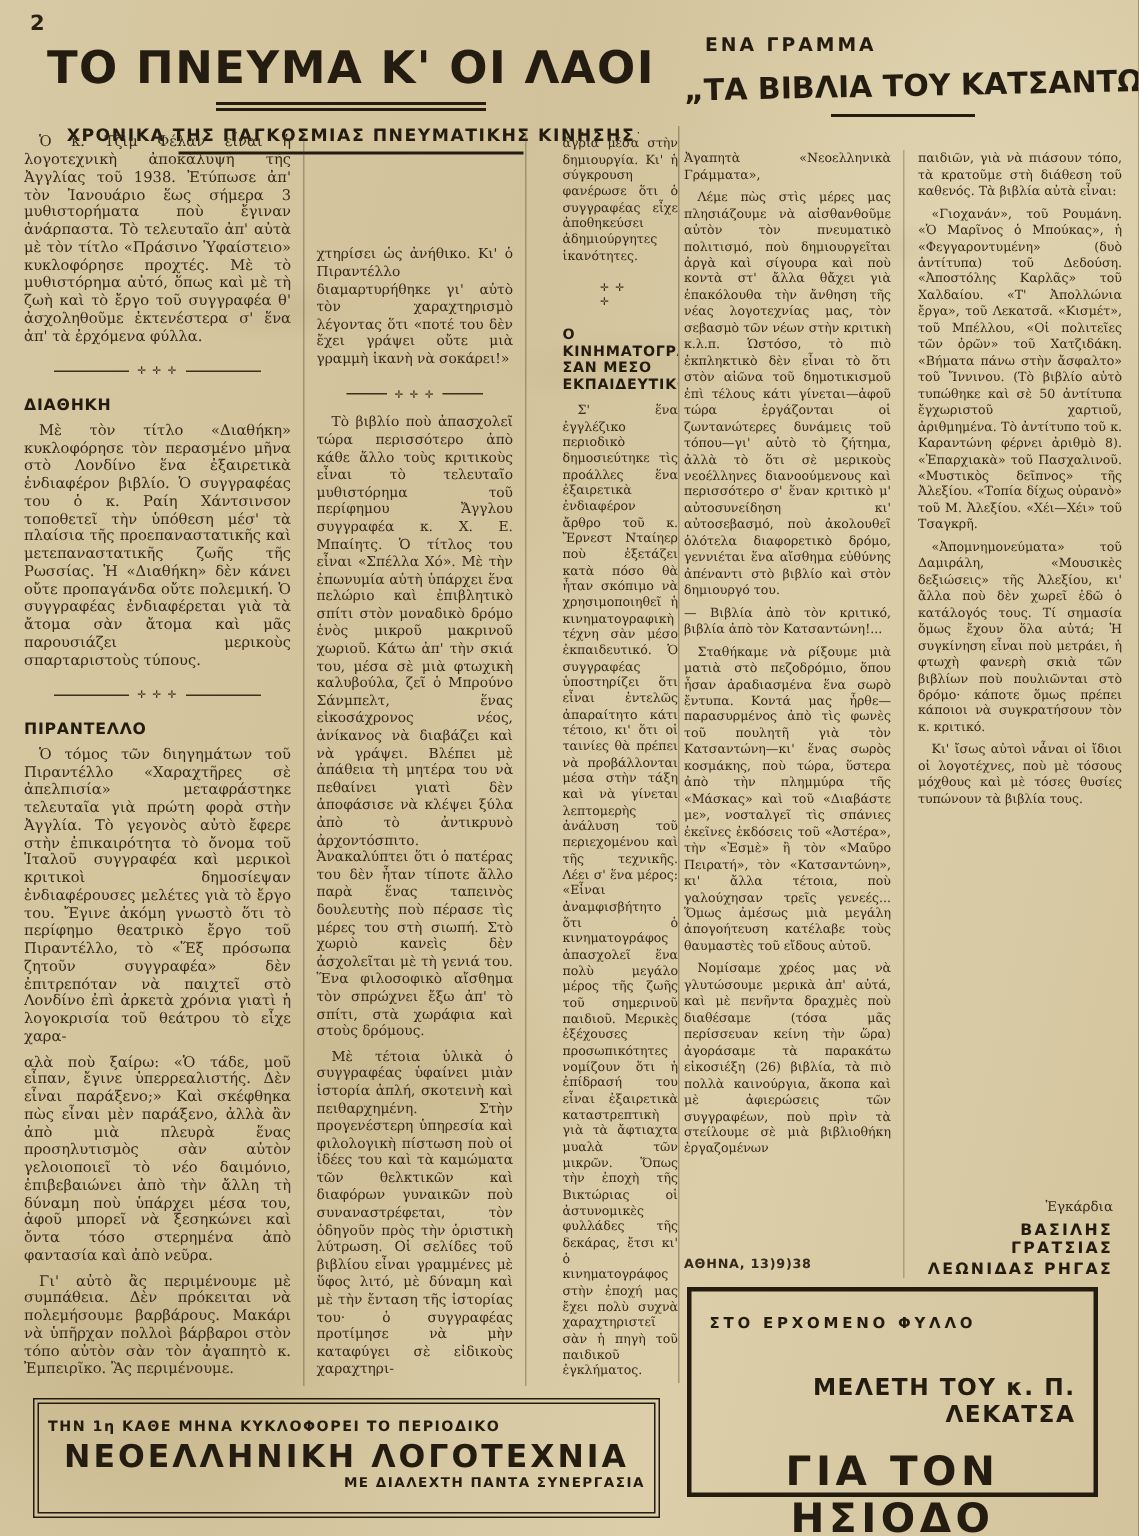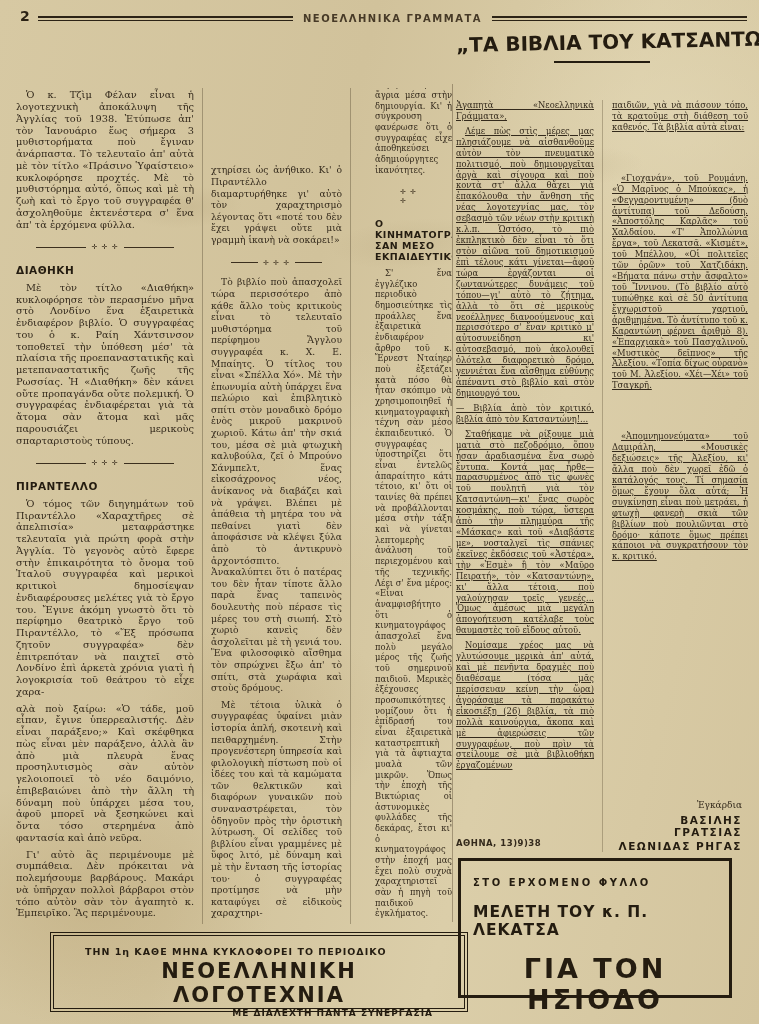--- a/index.html
+++ b/index.html
@@ -48,62 +48,63 @@
   .c3 { width:102px; padding-left:24px; border-left:1px solid rgba(70,56,34,.35); font-size:8.4px; line-height:1.27; }
   .col p { text-align:justify; margin-bottom:5px; text-indent:10px; }
   .col p.noind { text-indent:0; }
   .shead { font:bold 10.5px "DejaVu Sans", sans-serif; letter-spacing:.5px; margin:3px 0 6px; color:#241c10; }
   .c3 .shead { font-size:9.5px; }
   .sep { display:flex; align-items:center; gap:5px; margin:8px 20px 9px; }
   .sep i { flex:1; height:1px; background:#3b2f1e; }
   .sep span { font-size:7px; color:#3b2f1e; letter-spacing:1px; }
 
   
-  .ad-box { position:absolute; left:22px; top:932px; width:418px; height:80px; border:4px double #241c10; padding:10px 31px 8px; color:#241c10;margin-left:28px; }
+  .ad-box { position:absolute; left:22px; top:932px; width:418px; height:80px; border:4px double #241c10; padding:10px 6px 8px; color:#241c10; }
   .ad-line1 { font:bold 9.5px "DejaVu Sans", sans-serif; letter-spacing:1px; }
   .ad-title { font:bold 21px "DejaVu Sans", sans-serif; letter-spacing:2px; text-align:center; margin-top:2px; }
   .ad-line2 { font:bold 9px "DejaVu Sans", sans-serif; letter-spacing:1px; text-align:right; margin-top:1px; }
 
   
   .rhead { position:absolute; left:456px; top:22px; width:292px; color:#241c10; }
   .r-kicker { font:bold 12.5px "DejaVu Sans", sans-serif; letter-spacing:2px; margin-left:14px; }
   .r-title { font:bold 20px "DejaVu Sans", sans-serif; letter-spacing:0px; text-align:center; margin-top:8px; transform:rotate(-1.2deg); white-space:nowrap; }
   .r-rule { width:96px; margin:7px auto 0; border-top:2px solid #241c10; }
 
   .rcols { position:absolute; left:456px; top:100px; width:292px; height:752px; display:flex; }
   .rc { width:146px; font-size:8.4px; line-height:1.3; display:flex; flex-direction:column; overflow:hidden; }
-  .rc2 { border-left:1px solid rgba(70,56,34,.3); padding-left:9px;gap:36px; }
+  .rc2 { border-left:1px solid rgba(70,56,34,.3); padding-left:9px; }
   .rc1 { padding-right:8px; }
-  .rc p { text-align:justify; margin-bottom:4px; text-indent:9px;text-decoration:underline; }
+  .rc p { text-align:justify; margin-bottom:4px; text-indent:9px; }
   .rc p.noind { text-indent:0; }
   .r-date { margin-top:auto; font:bold 8.5px "DejaVu Sans", sans-serif; letter-spacing:.5px; padding-bottom:4px; }
   .r-closing { margin-top:auto; text-align:right; padding-right:6px; }
   .r-closing .word { font-size:9px; }
   .r-sig { font:bold 10.5px "DejaVu Sans", sans-serif; letter-spacing:1.5px; text-align:right; color:#241c10; margin-top:2px; }
 
   
   .next-box { position:absolute; left:458px; top:858px; width:274px; height:140px; border:3px solid #241c10; padding:16px 12px 10px; color:#241c10; }
   .nb-kicker { font:bold 10px "DejaVu Sans", sans-serif; letter-spacing:2.5px; }
-  .nb-line1 { font:bold 15.5px "DejaVu Sans", sans-serif; letter-spacing:1px; text-align:left; margin-top:15px; }
+  .nb-line1 { font:bold 15.5px "DejaVu Sans", sans-serif; letter-spacing:1px; text-align:right; margin-top:28px; }
   .nb-line2 { font:bold 27px "DejaVu Sans", sans-serif; letter-spacing:3px; text-align:center; margin-top:14px; }
 </style>
 </head>
 <body>
 
 <div class="page">
   <div class="ghost"></div>
 
   <div class="pageno">2</div>
-  <div class="mast">
-    <span class="mrule"></span>
-    <span class="mast-title">ΝΕΟΕΛΛΗΝΙΚΑ ΓΡΑΜΜΑΤΑ</span>
-    <span class="mrule"></span>
-  </div>
   <div class="vline"></div>
 
+  <div class="lhead">
+    <h1>ΤΟ ΠΝΕΥΜΑ Κ' ΟΙ ΛΑΟΙ</h1>
+    <div class="h1-rule"></div>
+    <h2>ΧΡΟΝΙΚΑ ΤΗΣ ΠΑΓΚΟΣΜΙΑΣ ΠΝΕΥΜΑΤΙΚΗΣ ΚΙΝΗΣΗΣ</h2>
+    <div class="sub-rule"></div>
+  </div>
 
   <div class="lcols">
     <div class="col c1">
       <div class="shead">ΤΖΙΜ ΦΕΛΑΝ</div>
       <p>Ὁ κ. Τζὶμ Φέλαν εἶναι ἡ λογοτεχνικὴ ἀποκάλυψη τῆς Ἀγγλίας τοῦ 1938. Ἐτύπωσε ἀπ' τὸν Ἰανουάριο ἕως σήμερα 3 μυθιστορήματα ποὺ ἔγιναν ἀνάρπαστα. Τὸ τελευταῖο ἀπ' αὐτὰ μὲ τὸν τίτλο «Πράσινο Ὑφαίστειο» κυκλοφόρησε προχτές. Μὲ τὸ μυθιστόρημα αὐτό, ὅπως καὶ μὲ τὴ ζωὴ καὶ τὸ ἔργο τοῦ συγγραφέα θ' ἀσχοληθοῦμε ἐκτενέστερα σ' ἕνα ἀπ' τὰ ἐρχόμενα φύλλα.</p>
       <div class="sep">
           <i></i>
           <span>✛ ✛ ✛</span>
           <i></i>
         </div>
@@ -145,37 +146,39 @@
     </div>
   </div>
 
   <div class="ad-box">
     <div class="ad-line1">ΤΗΝ 1η ΚΑΘΕ ΜΗΝΑ ΚΥΚΛΟΦΟΡΕΙ ΤΟ ΠΕΡΙΟΔΙΚΟ</div>
     <div class="ad-title">ΝΕΟΕΛΛΗΝΙΚΗ ΛΟΓΟΤΕΧΝΙΑ</div>
     <div class="ad-line2">ΜΕ ΔΙΑΛΕΧΤΗ ΠΑΝΤΑ ΣΥΝΕΡΓΑΣΙΑ</div>
   </div>
 
   <div class="rhead">
+    <div class="r-kicker">ΕΝΑ ΓΡΑΜΜΑ</div>
     <div class="r-title">„ΤΑ ΒΙΒΛΙΑ ΤΟΥ ΚΑΤΣΑΝΤΩΝΗ''</div>
     <div class="r-rule"></div>
   </div>
 
   <div class="rcols">
     <div class="rc rc1">
       <p class="noind">Ἀγαπητὰ «Νεοελληνικὰ Γράμματα»,</p>
       <p>Λέμε πὼς στὶς μέρες μας πλησιάζουμε νὰ αἰσθανθοῦμε αὐτὸν τὸν πνευματικὸ πολιτισμό, ποὺ δημιουργεῖται ἀργὰ καὶ σίγουρα καὶ ποὺ κοντὰ στ' ἄλλα θἄχει γιὰ ἐπακόλουθα τὴν ἄνθηση τῆς νέας λογοτεχνίας μας, τὸν σεβασμὸ τῶν νέων στὴν κριτικὴ κ.λ.π. Ὡστόσο, τὸ πιὸ ἐκπληκτικὸ δὲν εἶναι τὸ ὅτι στὸν αἰῶνα τοῦ δημοτικισμοῦ ἐπὶ τέλους κάτι γίνεται—ἀφοῦ τώρα ἐργάζονται οἱ ζωντανώτερες δυνάμεις τοῦ τόπου—γι' αὐτὸ τὸ ζήτημα, ἀλλὰ τὸ ὅτι σὲ μερικοὺς νεοέλληνες διανοούμενους καὶ περισσότερο σ' ἕναν κριτικὸ μ' αὐτοσυνείδηση κι' αὐτοσεβασμό, ποὺ ἀκολουθεῖ ὁλότελα διαφορετικὸ δρόμο, γεννιέται ἕνα αἴσθημα εὐθύνης ἀπέναντι στὸ βιβλίο καὶ στὸν δημιουργό του.</p>
       <p class="noind">— Βιβλία ἀπὸ τὸν κριτικό, βιβλία ἀπὸ τὸν Κατσαντώνη!...</p>
       <p>Σταθήκαμε νὰ ρίξουμε μιὰ ματιὰ στὸ πεζοδρόμιο, ὅπου ἦσαν ἁραδιασμένα ἕνα σωρὸ ἔντυπα. Κοντά μας ἦρθε—παρασυρμένος ἀπὸ τὶς φωνὲς τοῦ πουλητῆ γιὰ τὸν Κατσαντώνη—κι' ἕνας σωρὸς κοσμάκης, ποὺ τώρα, ὕστερα ἀπὸ τὴν πλημμύρα τῆς «Μάσκας» καὶ τοῦ «Διαβάστε με», νοσταλγεῖ τὶς σπάνιες ἐκεῖνες ἐκδόσεις τοῦ «Ἀστέρα», τὴν «Ἐσμὲ» ἢ τὸν «Μαῦρο Πειρατή», τὸν «Κατσαντώνη», κι' ἄλλα τέτοια, ποὺ γαλούχησαν τρεῖς γενεές... Ὅμως ἀμέσως μιὰ μεγάλη ἀπογοήτευση κατέλαβε τοὺς θαυμαστὲς τοῦ εἴδους αὐτοῦ.</p>
       <p>Νομίσαμε χρέος μας νὰ γλυτώσουμε μερικὰ ἀπ' αὐτά, καὶ μὲ πενῆντα δραχμὲς ποὺ διαθέσαμε (τόσα μᾶς περίσσευαν κείνη τὴν ὥρα) ἀγοράσαμε τὰ παρακάτω εἰκοσιέξη (26) βιβλία, τὰ πιὸ πολλὰ καινούργια, ἄκοπα καὶ μὲ ἀφιερώσεις τῶν συγγραφέων, ποὺ πρὶν τὰ στείλουμε σὲ μιὰ βιβλιοθήκη ἐργαζομένων</p>
       <div class="r-date">ΑΘΗΝΑ, 13)9)38</div>
     </div>
     <div class="rc rc2">
       <p class="noind">παιδιῶν, γιὰ νὰ πιάσουν τόπο, τὰ κρατοῦμε στὴ διάθεση τοῦ καθενός. Τὰ βιβλία αὐτὰ εἶναι:</p>
       <p>«Γιοχανάν», τοῦ Ρουμάνη. «Ὁ Μαρῖνος ὁ Μπούκας», ἡ «Φεγγαροντυμένη» (δυὸ ἀντίτυπα) τοῦ Δεδούση. «Ἀποστόλης Καρλᾶς» τοῦ Χαλδαίου. «Τ' Ἀπολλώνια ἔργα», τοῦ Λεκατσᾶ. «Κισμέτ», τοῦ Μπέλλου, «Οἱ πολιτεῖες τῶν ὀρῶν» τοῦ Χατζιδάκη. «Βήματα πάνω στὴν ἄσφαλτο» τοῦ Ἴννινου. (Τὸ βιβλίο αὐτὸ τυπώθηκε καὶ σὲ 50 ἀντίτυπα ἔγχωριστοῦ χαρτιοῦ, ἀριθμημένα. Τὸ ἀντίτυπο τοῦ κ. Καραντώνη φέρνει ἀριθμὸ 8). «Ἐπαρχιακὰ» τοῦ Πασχαλινοῦ. «Μυστικὸς δεῖπνος» τῆς Ἀλεξίου. «Τοπία δίχως οὐρανὸ» τοῦ Μ. Ἀλεξίου. «Χέι—Χέι» τοῦ Τσαγκρῆ.</p>
       <p>«Ἀπομνημονεύματα» τοῦ Δαμιράλη, «Μουσικὲς δεξιώσεις» τῆς Ἀλεξίου, κι' ἄλλα ποὺ δὲν χωρεῖ ἐδῶ ὁ κατάλογός τους. Τί σημασία ὅμως ἔχουν ὅλα αὐτά; Ἡ συγκίνηση εἶναι ποὺ μετράει, ἡ φτωχὴ φανερὴ σκιὰ τῶν βιβλίων ποὺ πουλιῶνται στὸ δρόμο· κάποτε ὅμως πρέπει κάποιοι νὰ συγκρατήσουν τὸν κ. κριτικό.</p>
+      <p>Κι' ἴσως αὐτοὶ νἆναι οἱ ἴδιοι οἱ λογοτέχνες, ποὺ μὲ τόσους μόχθους καὶ μὲ τόσες θυσίες τυπώνουν τὰ βιβλία τους.</p>
       <div class="r-closing">
         <div class="word">Ἐγκάρδια</div>
         <div class="r-sig">ΒΑΣΙΛΗΣ ΓΡΑΤΣΙΑΣ</div>
         <div class="r-sig">ΛΕΩΝΙΔΑΣ ΡΗΓΑΣ</div>
       </div>
     </div>
   </div>
 
   <div class="next-box">
     <div class="nb-kicker">ΣΤΟ ΕΡΧΟΜΕΝΟ ΦΥΛΛΟ</div>

